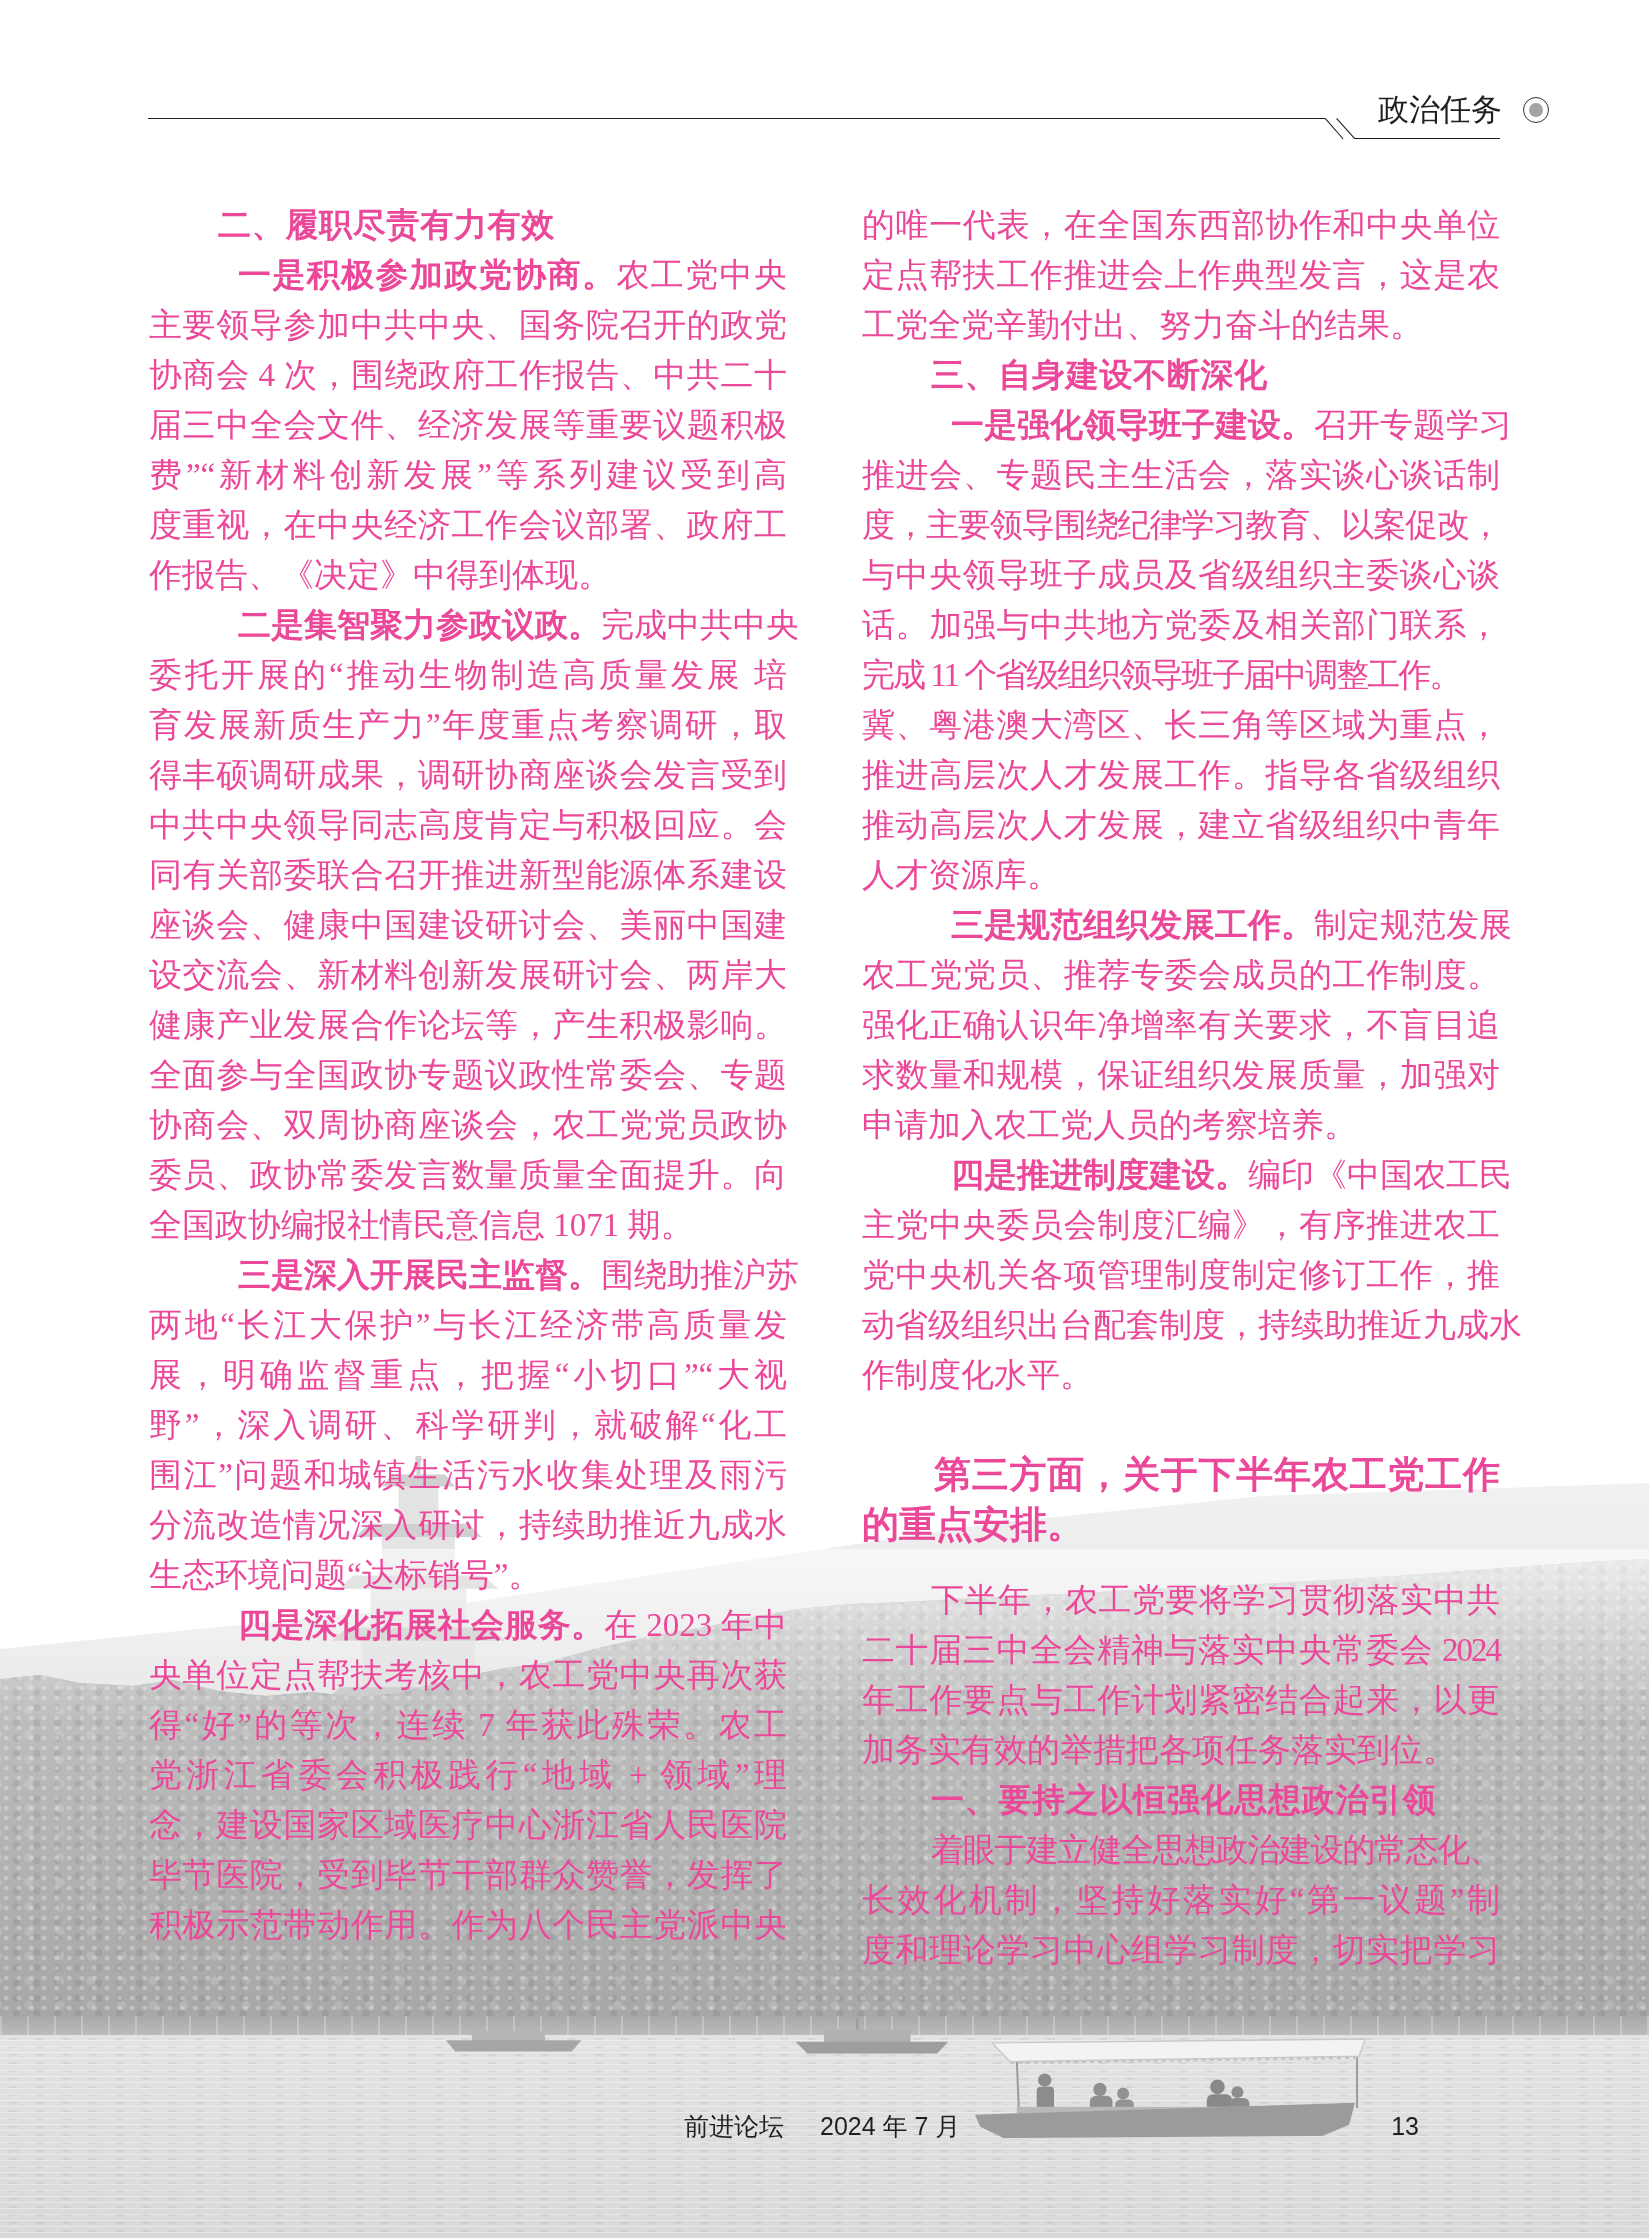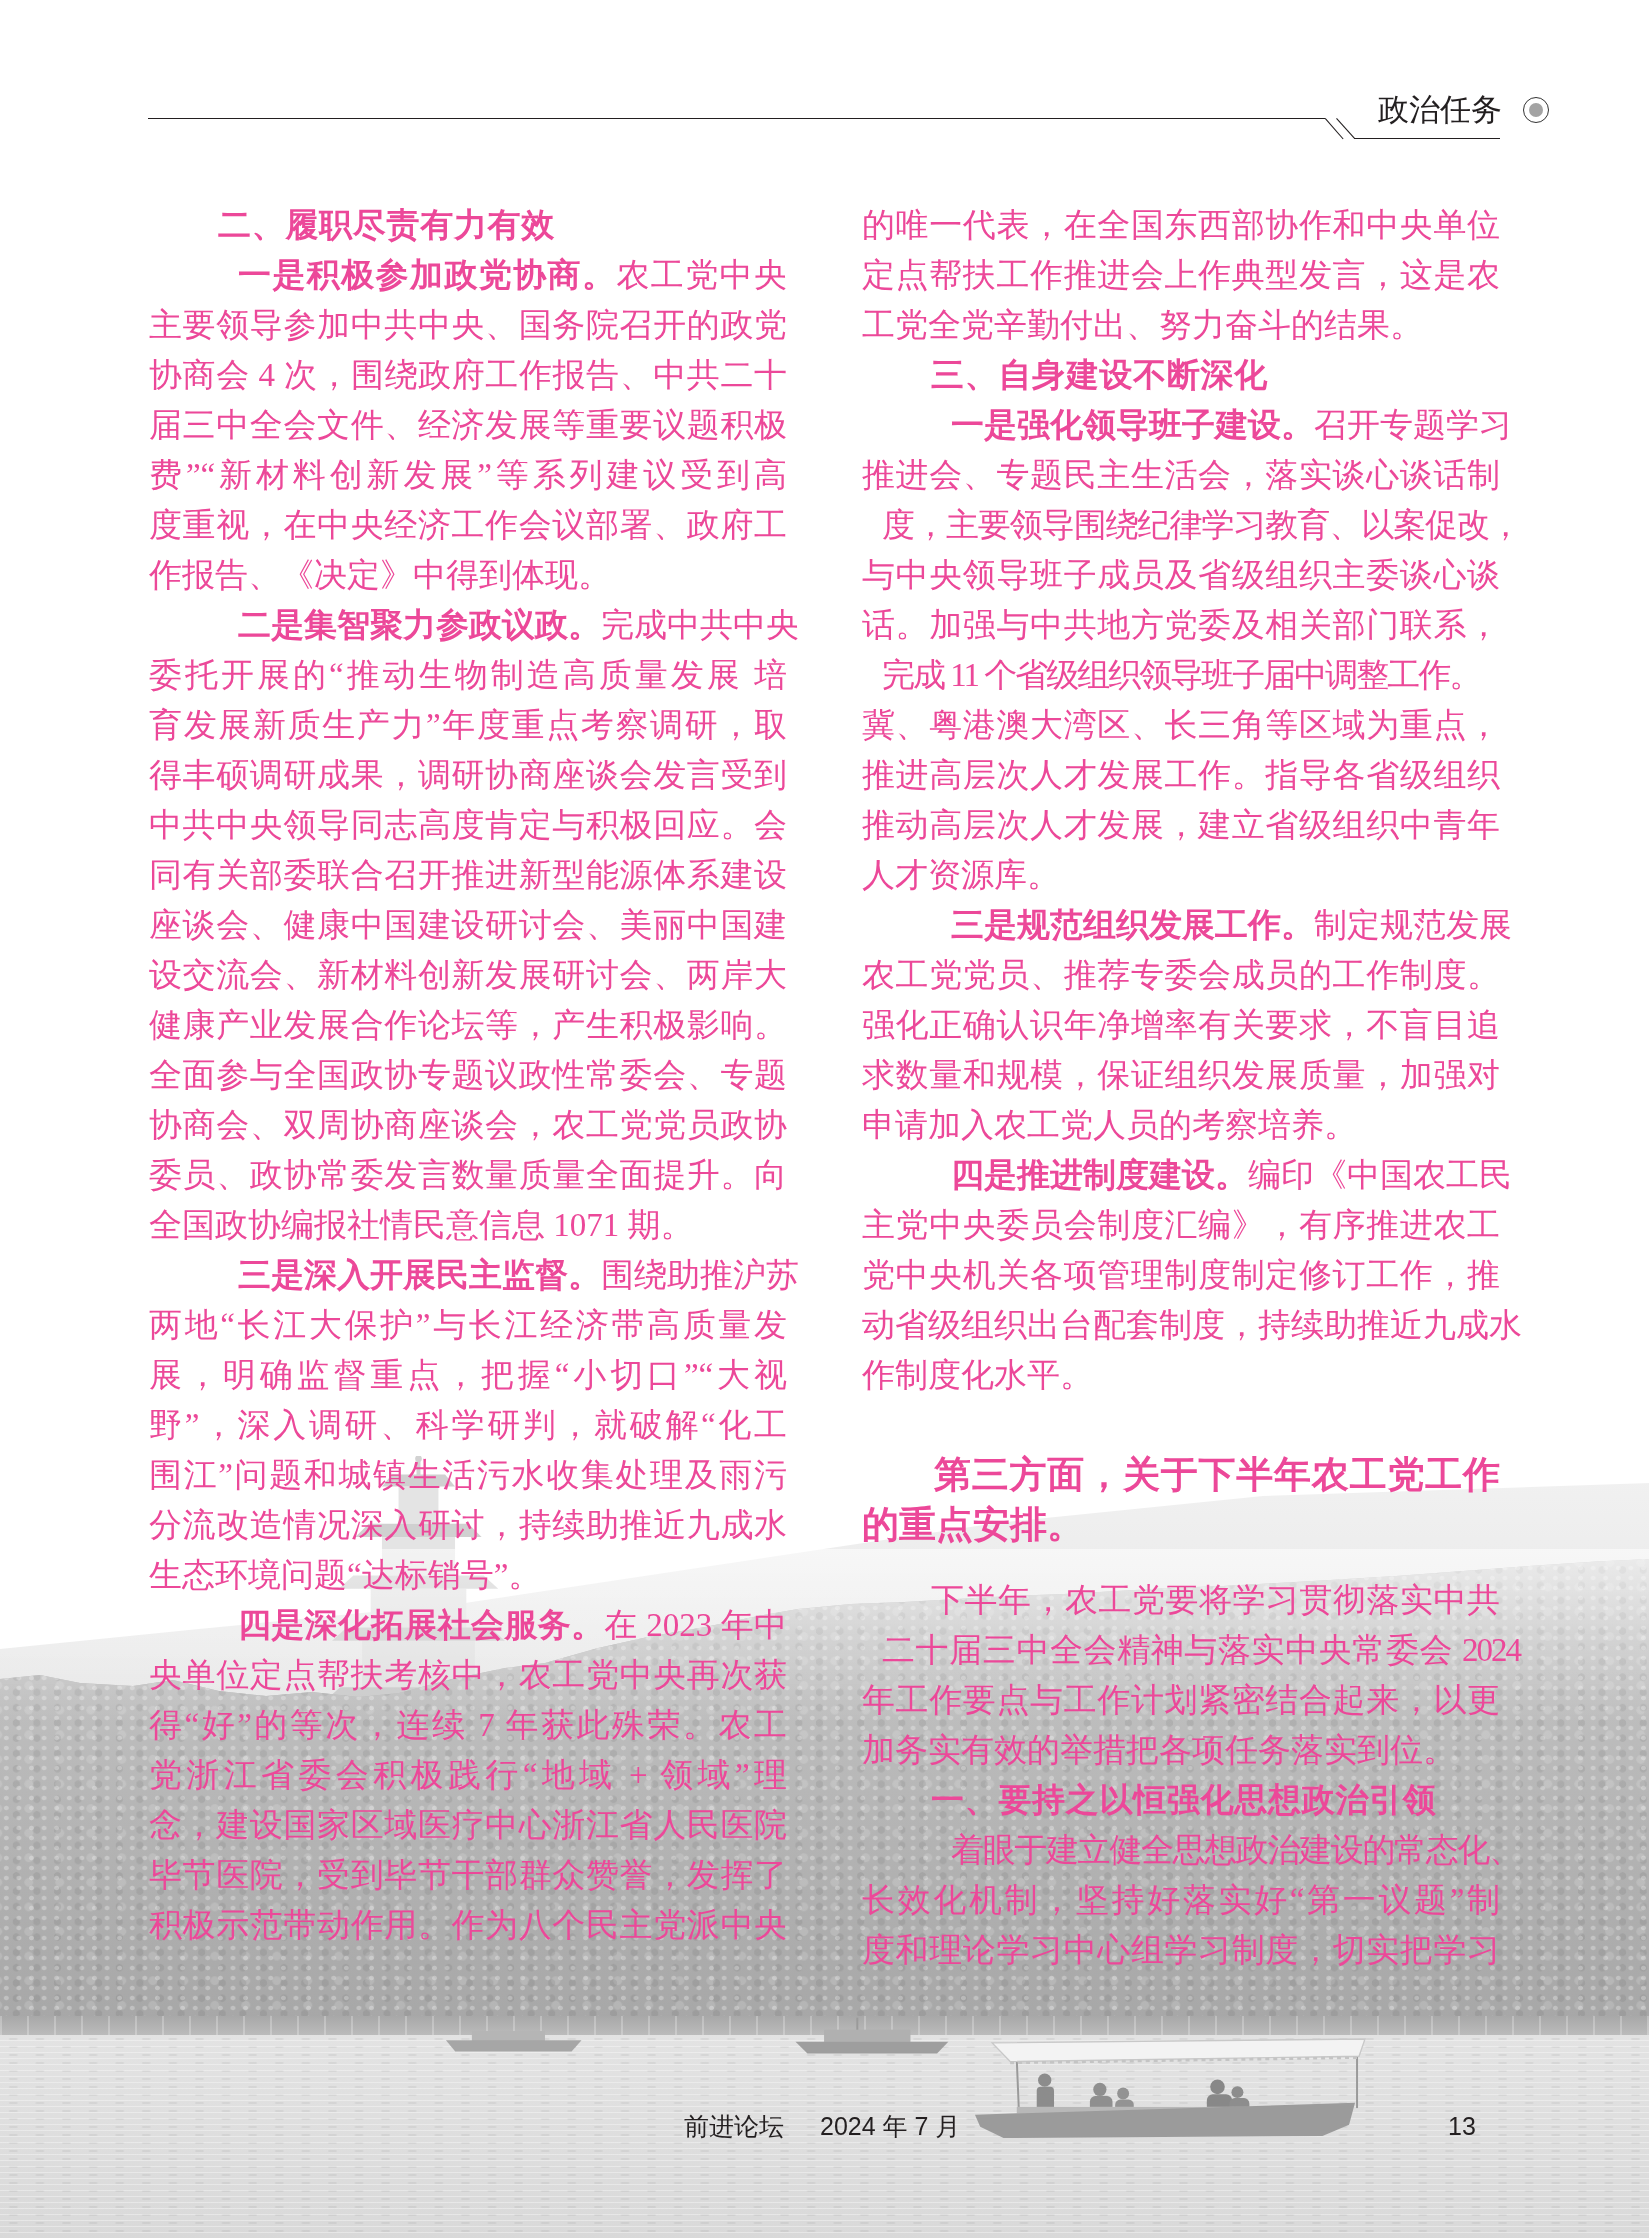--- a/index.html
+++ b/index.html
@@ -32,21 +32,21 @@
     font-family: "Liberation Serif", serif; font-size: 33px; color: #ec4899;
   }
   .col.left { left: 149px; }
   .col.right { left: 862px; }
   .ln {
     box-sizing: border-box; width: 638px; height: 50px; line-height: 50px;
     white-space: nowrap; overflow: visible; text-align: left;
   }
   .ln.j { text-align: justify; text-align-last: justify; }
   .ln.ind { padding-left: 69px; }
-  .ln.tight { letter-spacing: -2px; margin-left: 20px; }
+  .ln.tight { letter-spacing: -2px; }
   .ln .lead { font-weight: bold; margin-left: 20px; }
   .ln.h {
     padding-left: 69px; font-family: "DejaVu Serif", serif;
     font-weight: bold; letter-spacing: 0.7px; font-size: 33px;
   }
   .ln.sec {
     font-family: "Liberation Sans", sans-serif; font-size: 37px; font-weight: bold;
   }
   .ln.sec.ind2 { padding-left: 72px; }
   .gap-line { height: 50px; }
@@ -96,21 +96,21 @@
     background-size: 100% 100%, 26.6px 8px, 100% 100%;
   }
   .boats { position: absolute; left: 432px; top: 2015px; width: 937px; height: 133px; z-index: 4; }
   
   .footer-item {
     position: absolute; top: 2113px; font-family: "Liberation Sans", sans-serif;
     font-size: 25px; line-height: 26.6px; color: #231f20; white-space: nowrap; z-index: 6;
   }
   .footer-pub { left: 684px; text-align: right; }
   .footer-date { left: 820px; }
-  .footer-page { left: 1448px; width: 71px; text-align: left; }
+  .footer-page { left: 1348px; width: 71px; text-align: right; }
 </style>
 </head>
 <body>
 
 <div class="haze"></div>
 <svg class="pagoda" viewBox="0 0 320 420">
   <rect x="157" y="0" width="6" height="30" fill="#d2d2d2"></rect>
   <circle cx="160" cy="4" r="5" fill="#d2d2d2"></circle>
   <rect x="130" y="46" width="60" height="56" fill="#e4e4e4"></rect>
   <polygon points="105,46 215,46 200,28 120,28" fill="#d0d0d0"></polygon>

